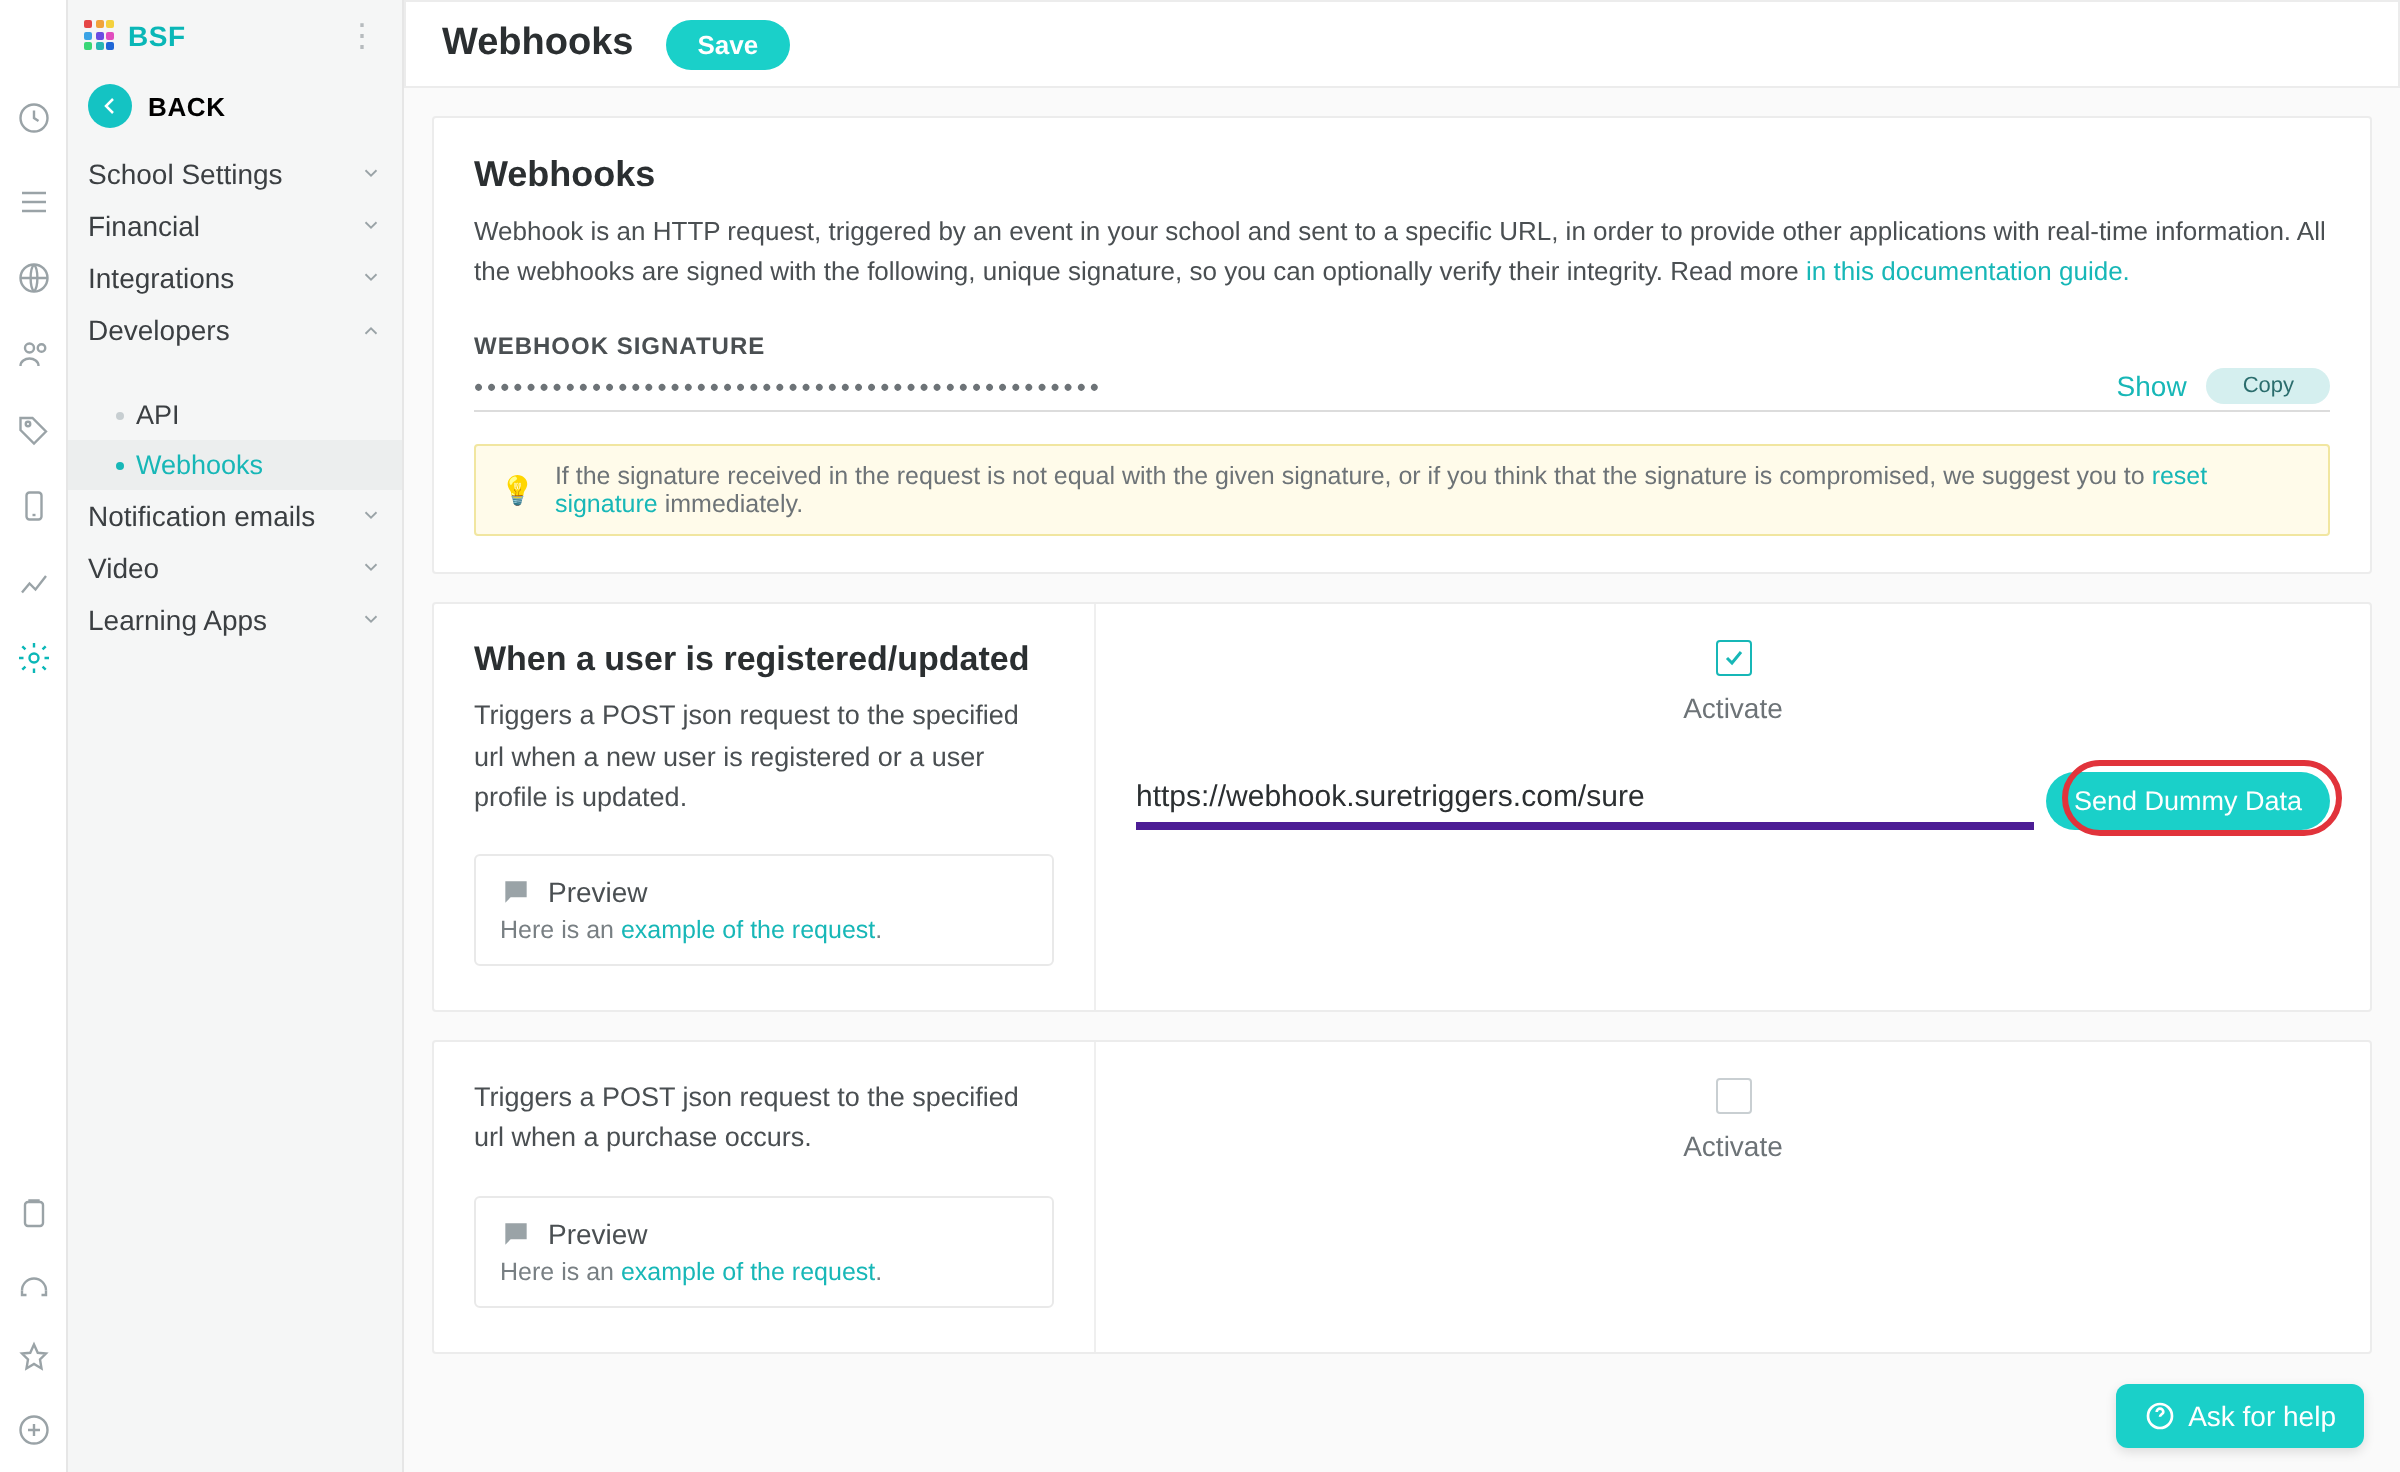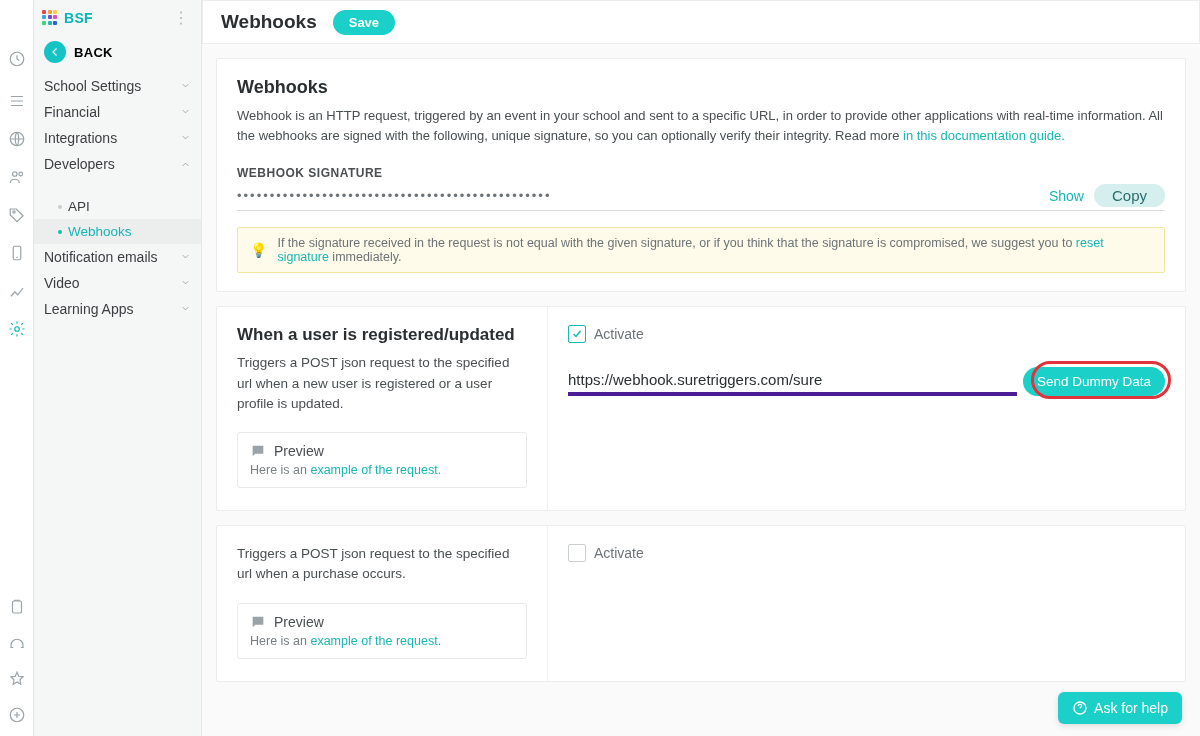--- a/index.html
+++ b/index.html
@@ -143,21 +143,21 @@
   .sig-label { font-size:12px; letter-spacing:.5px; color:#4a4f52; margin-top:20px; font-weight:600;}
   .sig-row {
     display:flex; align-items:center; gap:10px;
     border-bottom:1px solid #dcdcdc; padding-bottom:3px; margin-top:4px;
   }
   .sig-dots { flex:0 1 auto; font-size:13px; letter-spacing:2px; color:#6d7377;}
   .sig-actions { margin-left:auto; display:flex; align-items:center; gap:10px;}
   .sig-show { color:#17b7b7; font-size:14px; cursor:pointer;}
   .sig-copy {
     background:#d5efef; color:#2b6d6d; border-radius:16px; padding:3px 18px;
-    font-size:15px; cursor:pointer;
+    font-size:11px; cursor:pointer;
   }
   .sig-warning {
     margin-top:16px; background:#fffbea; border:1px solid #f1e6a0;
     border-radius:2px; padding:8px 12px; display:flex; align-items:center; gap:10px;
     font-size:12.5px; color:#6d7377;
   }
   .sig-warning .bulb{font-size:14px;}
   .sig-warning a { color:#17b7b7; text-decoration:none; cursor:pointer;}
 
   .hook-card {
@@ -174,21 +174,21 @@
   .hook-title { font-size:17px; font-weight:600; color:#2b2f31; margin-bottom:8px;}
   .hook-desc { font-size:13.5px; color:#4a4f52; line-height:1.5;}
   .preview-box {
     margin-top:18px; border:1px solid #e9e9e9; border-radius:3px;
     padding:10px 12px;
   }
   .preview-head { display:flex; align-items:center; gap:8px; color:#4a4f52; font-size:14px;}
   .preview-head svg{width:16px;height:16px;fill:#9aa3a7;}
   .preview-sub { margin-top:4px; font-size:12.5px; color:#787f83;}
   .preview-sub a{color:#17b7b7; text-decoration:none; cursor:pointer;}
-  .activate-row { display:flex; align-items:center; gap:8px; color:#6d7377; font-size:14px;}
+  .activate-row { display:flex; align-items:center; gap:8px; color:#6d7377; font-size:14px;flex-direction:column;}
   .chk {
     width:18px;height:18px;border:1px solid #c9cfd2;border-radius:2px;
     display:flex;align-items:center;justify-content:center;cursor:pointer;background:#fff;
   }
   .chk.checked { border-color:#17b7b7; }
   .chk svg{width:12px;height:12px;stroke:#17b7b7;fill:none;stroke-width:3;display:none;}
   .chk.checked svg{display:block;}
   .url-row {
     margin-top:24px; display:flex; align-items:center; gap:6px; position:relative;
   }

